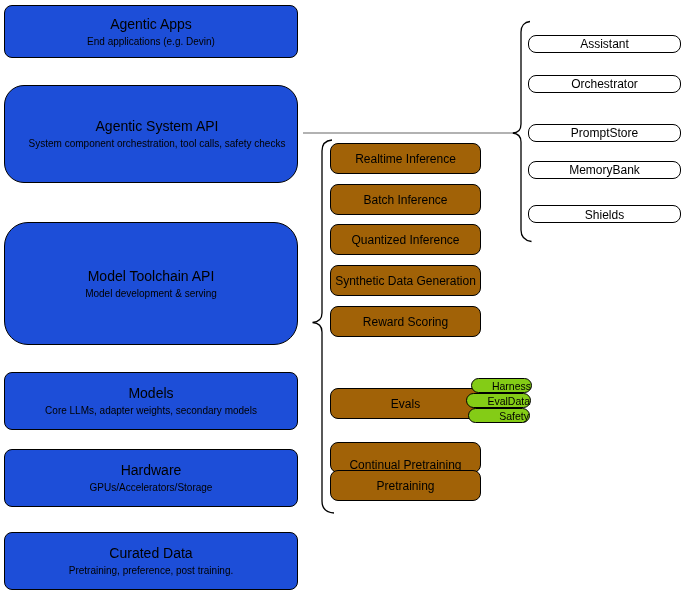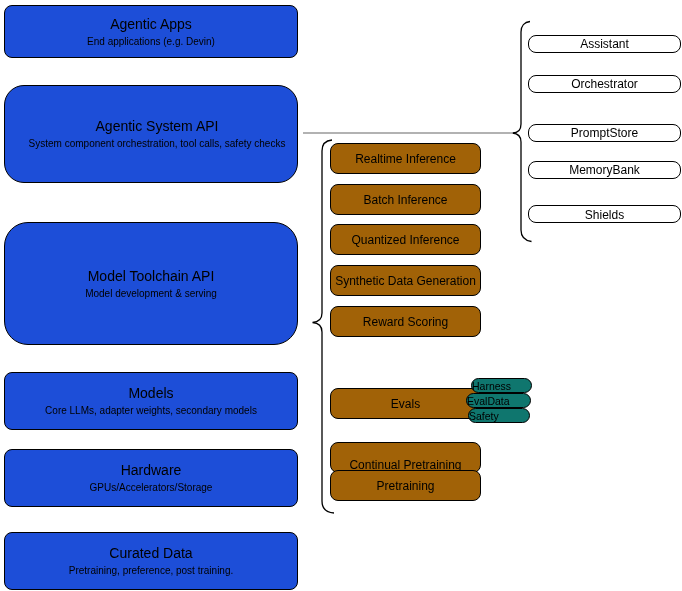--- a/index.html
+++ b/index.html
@@ -25,22 +25,22 @@
     font-size:12px;text-align:center;
   }
   .rbox{
     position:absolute;left:528px;width:153px;height:18px;box-sizing:border-box;
     border:1.3px solid #000;border-radius:8px;background:#fff;z-index:1;
     display:flex;align-items:center;justify-content:center;
     font-size:12px;text-align:center;
   }
   .badge{
     position:absolute;box-sizing:border-box;height:15px;border:1.2px solid #000;
-    border-radius:8px;background:#0f766e;z-index:2;
-    display:flex;align-items:center;justify-content:flex-start;
+    border-radius:8px;background:#84cc16;z-index:2;
+    display:flex;align-items:center;justify-content:flex-end;
     font-size:10.5px;line-height:12px;
   }
 </style>
 </head>
 <body>
 
 <div class="canvas">
 
   <svg class="connectors" viewBox="0 0 682 591" xmlns="http://www.w3.org/2000/svg">
     <path d="M 303 133 L 512 133" stroke="#666666" stroke-width="1.2" fill="none"></path>

